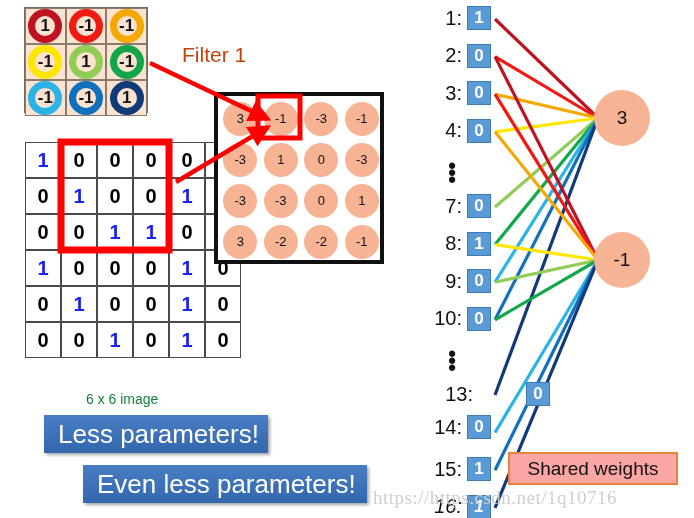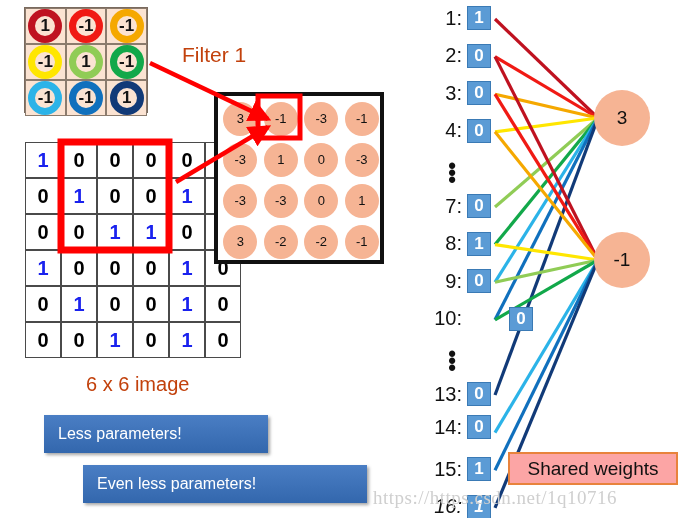--- a/index.html
+++ b/index.html
@@ -32,25 +32,25 @@
      background:#fff;border:4px solid #111;box-sizing:border-box;}
   #fmap-grid{position:absolute;left:2px;top:2px;width:162px;height:164px;
      display:grid;grid-template-columns:repeat(4,1fr);grid-template-rows:repeat(4,1fr);}
   .fm{display:flex;align-items:center;justify-content:center;}
   .fmdot{width:34px;height:34px;border-radius:50%;background:#f6b494;
      display:flex;align-items:center;justify-content:center;font-size:13px;color:#111;
      font-family:"Liberation Sans",sans-serif;}
 
   
   #filter-label{left:182px;top:43px;font-size:21px;color:#c2410c;}
-  #img-caption{left:86px;top:373px;font-size:20px;color:#c2410c;}
+  #img-caption{left:86px;top:391px;font-size:14px;color:#15803d;}
 
   .bluebox{position:absolute;background:linear-gradient(180deg,#4a7ec4 0%,#3367ad 100%);
      color:#fff;display:flex;align-items:center;justify-content:flex-start;
-     font-size:16px;padding-left:14px;box-sizing:border-box;
+     font-size:26px;padding-left:14px;box-sizing:border-box;
      box-shadow:2px 2px 3px rgba(0,0,0,.35);font-family:"Liberation Sans",sans-serif;}
   #less-params{left:44px;top:415px;width:224px;height:38px;}
   #even-less-params{left:44px;top:465px;width:284px;height:38px;margin-left:39px;}
 
   
   .nrow{position:absolute;display:flex;align-items:center;}
   .nlabel{font-size:20px;color:#111;text-align:right;width:38px;margin-right:5px;
      font-family:"Liberation Sans",sans-serif;}
   .nbox{width:24px;height:24px;background:#5b9bd5;border:1px solid #3a7ab5;
      box-sizing:border-box;display:flex;align-items:center;justify-content:center;
@@ -263,26 +263,26 @@
         <div class="nbox">0</div>
       </div>
       <div class="nrow" style="left: 424px; top: 231.6px;">
         <div class="nlabel">8:</div>
         <div class="nbox">1</div>
       </div>
       <div class="nrow" style="left: 424px; top: 269.2px;">
         <div class="nlabel">9:</div>
         <div class="nbox">0</div>
       </div>
-      <div class="nrow" style="left: 424px; top: 306.8px; gap: 42px;">
+      <div class="nrow" style="left: 424px; top: 306.8px;">
         <div class="nlabel">10:</div>
         <div class="nbox">0</div>
       </div>
       <div class="vdots" style="left: 444px; top: 350.4px;">•<br>•<br>•</div>
-      <div class="nrow" style="left: 424px; top: 382px;">
+      <div class="nrow" style="left: 435px; top: 382px; gap: 48px;">
         <div class="nlabel">13:</div>
         <div class="nbox">0</div>
       </div>
       <div class="nrow" style="left: 424px; top: 415px;">
         <div class="nlabel">14:</div>
         <div class="nbox">0</div>
       </div>
       <div class="nrow" style="left: 424px; top: 457.2px;">
         <div class="nlabel">15:</div>
         <div class="nbox">1</div>

